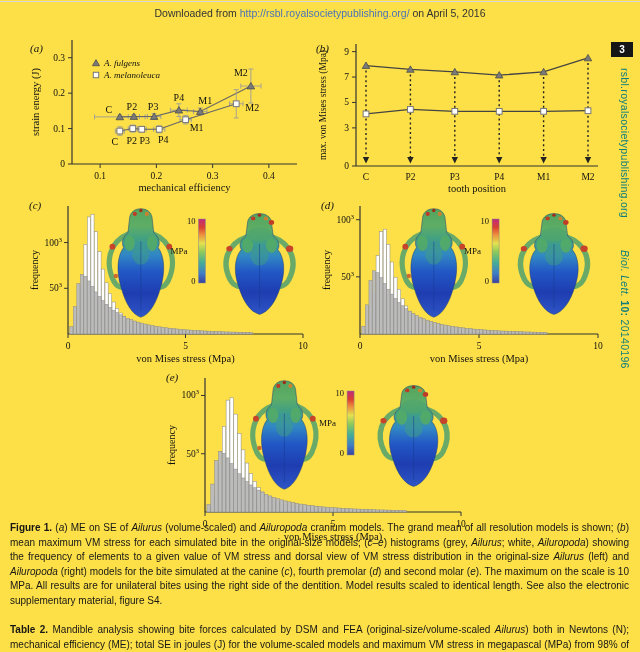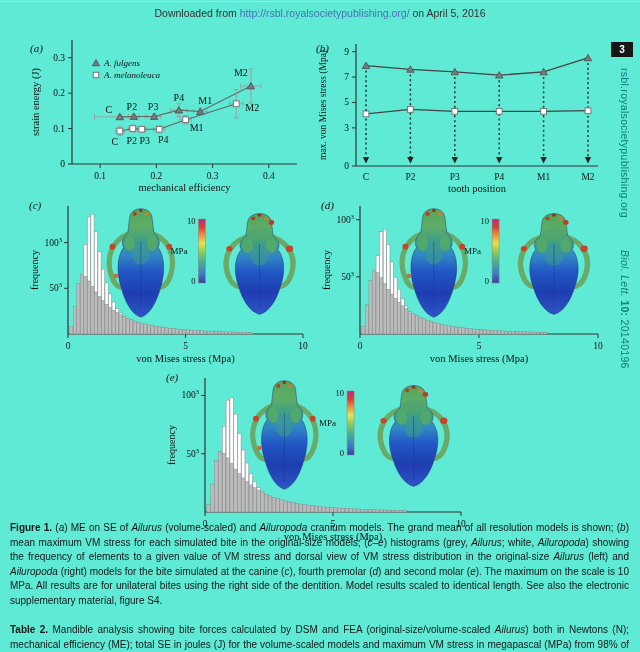--- a/index.html
+++ b/index.html
@@ -1,16 +1,16 @@
 <!DOCTYPE html>
 <html><head>
 <meta charset="utf-8">
 <style>
   html,body{margin:0;padding:0;background:#fff;}
-  #page{position:relative;width:640px;height:652px;background:#5eead4;overflow:hidden;
+  #page{position:relative;width:640px;height:652px;background:#fde047;overflow:hidden;
         font-family:"Liberation Sans",sans-serif;color:#1a1a1a;}
   .topline{position:absolute;left:0;top:1px;width:640px;height:1px;background:#d7d7d7;}
   .header{position:absolute;left:0;top:7px;width:640px;text-align:center;font-size:10.5px;color:#333;}
   .header a{color:#4a72b8;text-decoration:none;}
   .pageno{position:absolute;right:7px;top:42px;width:22px;height:15px;background:#161616;color:#fff;
           font-size:10px;font-weight:bold;text-align:center;line-height:15px;}
   .side{position:absolute;writing-mode:vertical-rl;color:#0f7d7d;font-size:10.5px;letter-spacing:.3px;}
   .side-url{right:9px;top:68px;}
   .side-cit{right:9px;top:250px;}
   .side b{font-weight:bold;}

